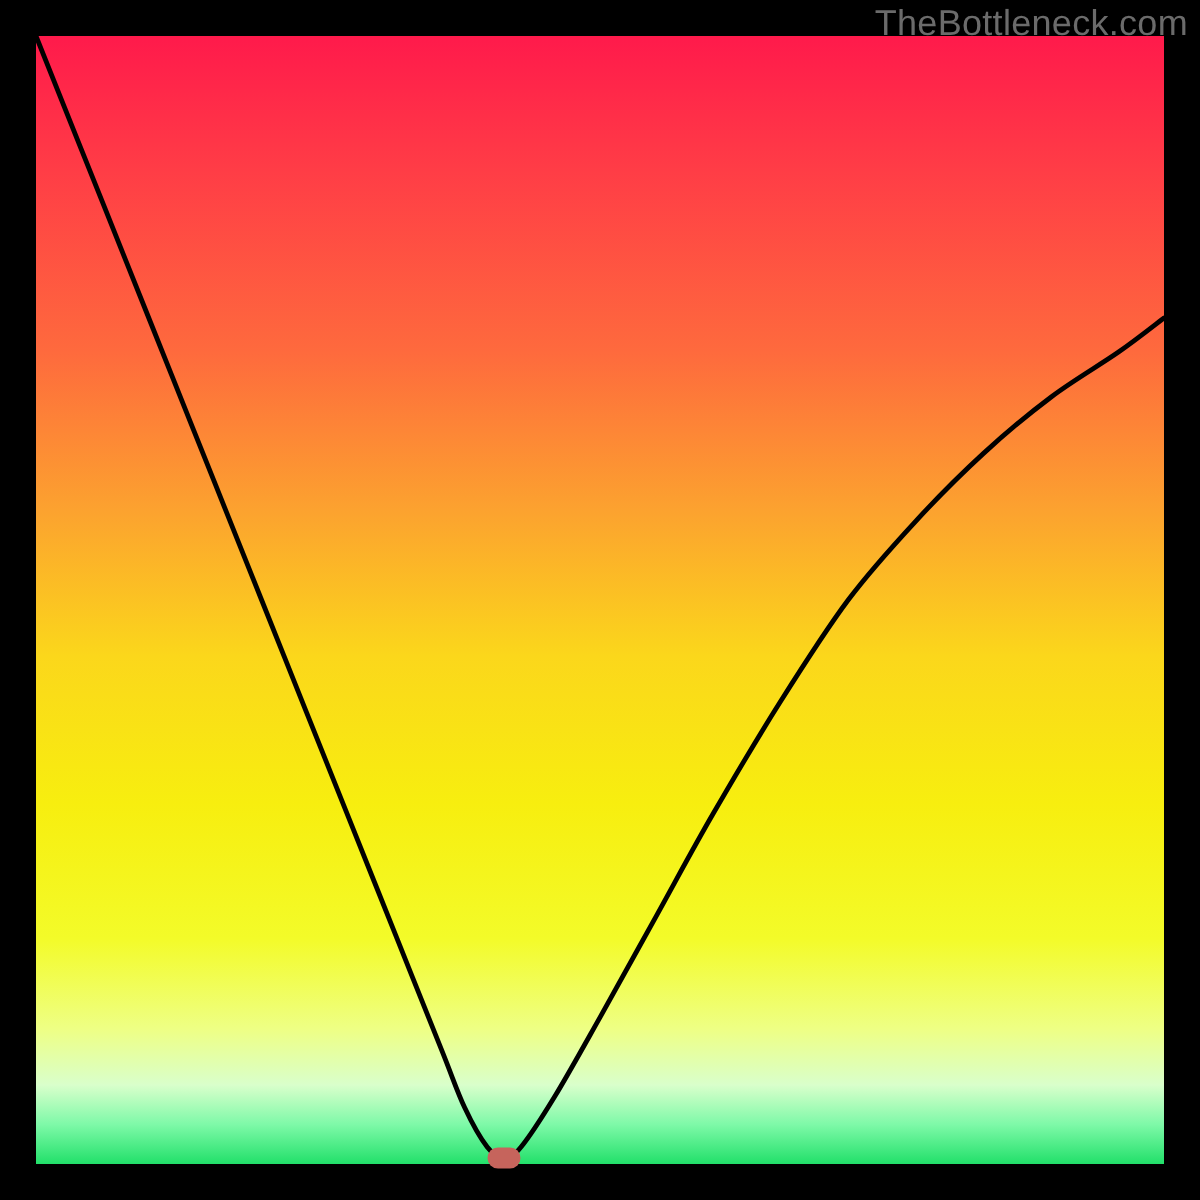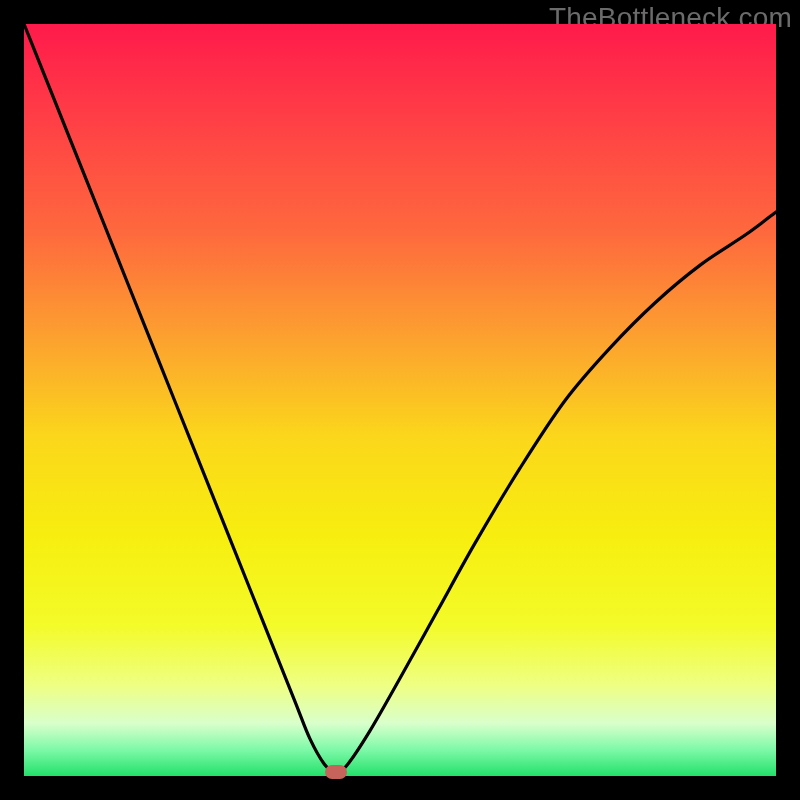--- a/index.html
+++ b/index.html
@@ -17,21 +17,21 @@
     top: 24px;
     width: 752px;
     height: 752px;
     background: #000000;
   }
   .watermark {
     position: absolute;
     top: 2px;
     right: 8px;
     color: #6b6b6b;
-    font-size: 28px;
+    font-size: 24px;
     font-weight: 500;
     letter-spacing: 0.2px;
   }
   svg.plot {
     position: absolute;
     left: 0;
     top: 0;
     width: 752px;
     height: 752px;
     display: block;

